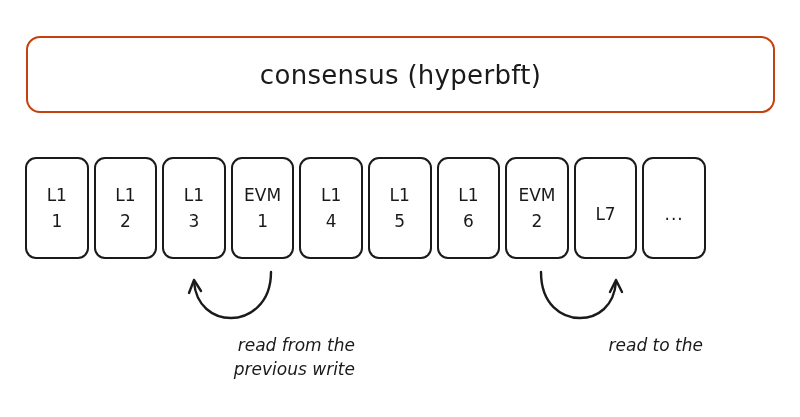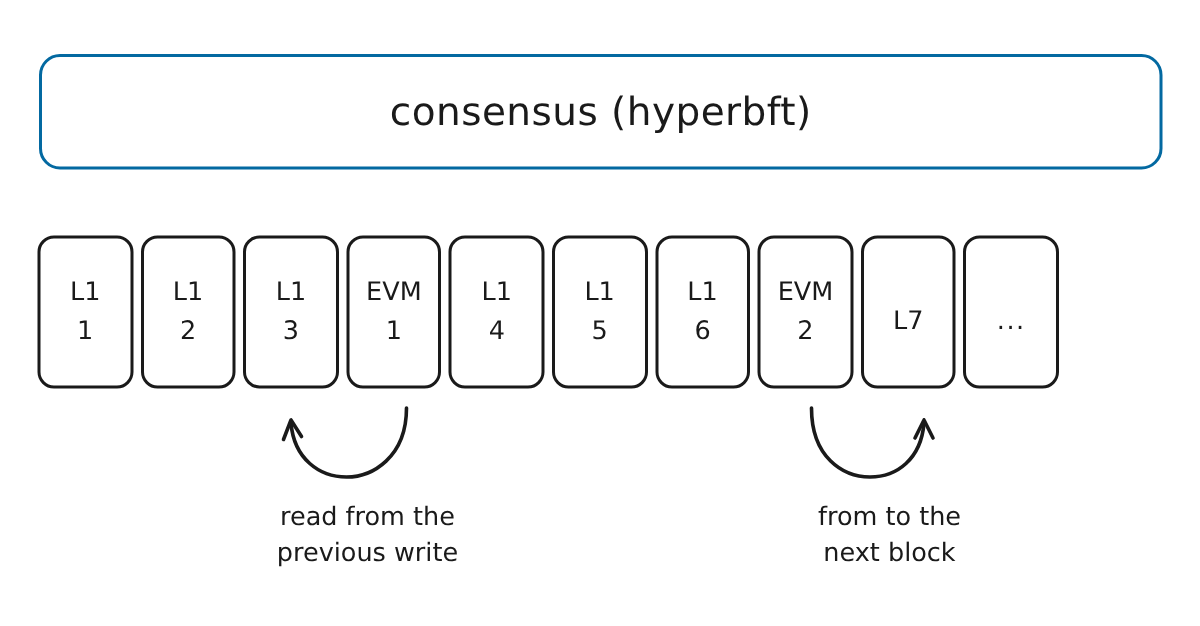--- a/index.html
+++ b/index.html
@@ -25,21 +25,21 @@
   }
 
   
   .consensus-bar {
     position: absolute;
     left: 26px;
     top: 36px;
     width: 749px;
     height: 77px;
     box-sizing: border-box;
-    border: 2px solid #0369a1;
+    border: 2px solid #c2410c;
     border-radius: 14px;
     background: #ffffff;
     display: flex;
     align-items: center;
     justify-content: center;
   }
   .consensus-label {
     font-size: 26px;
     letter-spacing: 0.3px;
     color: #1a1a1a;
@@ -88,21 +88,22 @@
   }
   .block-dots {
     font-size: 17px;
     letter-spacing: 1px;
     color: #1a1a1a;
   }
 
   
   .annotation {
     position: absolute;
-    text-align: center;
+    text-align: right;
+    font-style: italic;
   }
   .annotation-text {
     font-size: 17px;
     line-height: 24px;
     color: #1a1a1a;
     white-space: nowrap;
   }
   #annotation-read {
     left: 135px;
     top: 333px;
@@ -195,17 +196,16 @@
       <path d="M616,280 L610,292 M616,280 L622,292" fill="none"></path>
     </g>
   </svg>
 
   <div class="annotation" id="annotation-read">
     <div class="annotation-text">read from the</div>
     <div class="annotation-text">previous write</div>
   </div>
 
   <div class="annotation" id="annotation-write">
-    <div class="annotation-text">from to the</div>
-    <div class="annotation-text">next block</div>
+    <div class="annotation-text">read to the</div>
   </div>
 
 </div>
 
 </body></html>

